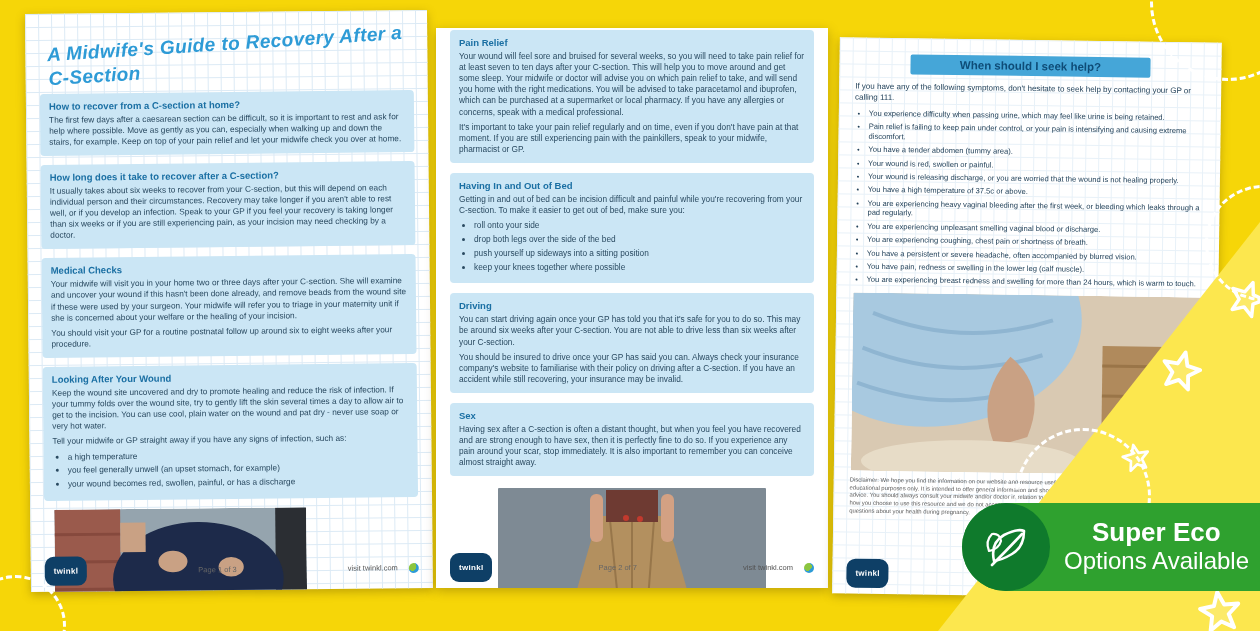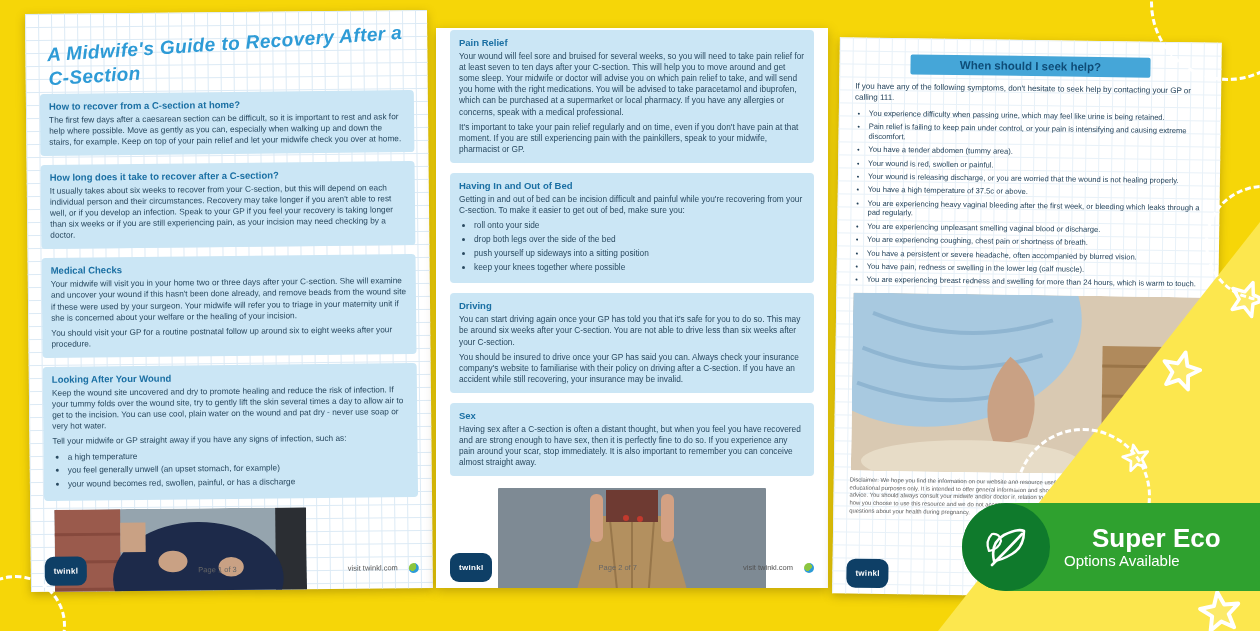--- a/index.html
+++ b/index.html
@@ -70,21 +70,21 @@
     position:absolute;right:0;bottom:40px;height:88px;width:298px;z-index:4;
     background:#2FA12F;border-radius:46px 0 0 46px;
     display:flex;align-items:center;cursor:pointer;
   }
   .eco-circle{
     width:88px;height:88px;border-radius:50%;background:#0F7A2C;flex:0 0 88px;
     display:flex;align-items:center;justify-content:center;
   }
   .eco-text{margin-left:14px;color:#fff;}
   .eco-title{font-size:26px;font-weight:bold;line-height:1.1;margin-left:28px;}
-  .eco-sub{font-size:15px;line-height:1.2;}
+  .eco-sub{font-size:24px;line-height:1.2;}
 </style>
 </head>
 <body>
 
 <svg class="band-svg" width="1260" height="631">
   <polygon points="938,631 1260,222 1260,631" fill="#FCE74E"></polygon>
 </svg>
 
 <div class="dash-circle dc1"></div>
 <div class="dash-circle dc2"></div>

